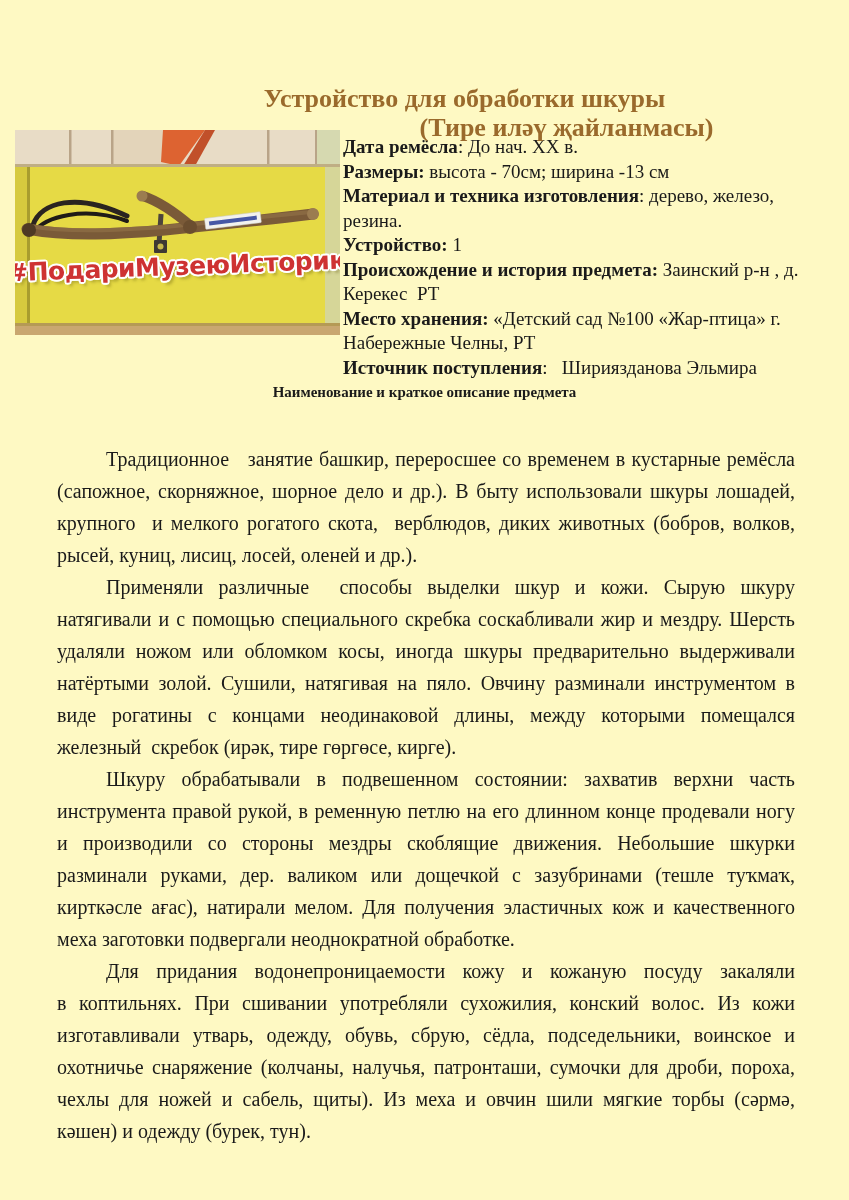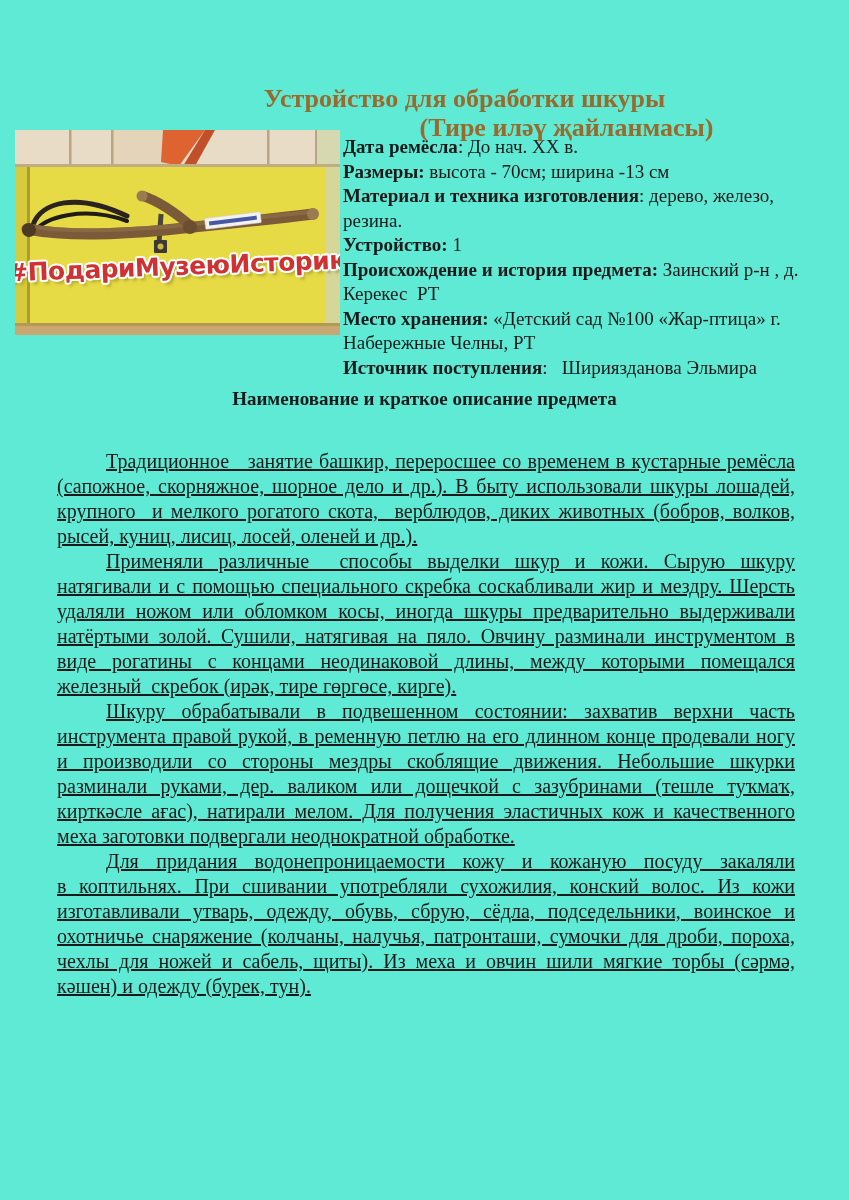--- a/index.html
+++ b/index.html
@@ -2,21 +2,21 @@
 <html><head>
 <meta charset="utf-8">
 <style>
   * { box-sizing: border-box; margin: 0; padding: 0; }
   html, body { background: #ffffff; }
   .page {
     position: relative;
     width: 849px;
     height: 1200px;
     margin: 0 auto;
-    background: #5eead4;
+    background: #fef9c3;
     font-family: "Liberation Serif", serif;
     color: #1a1a1a;
     overflow: hidden;
     padding-top: 84px;
   }
   
   .doc-title { font-weight: bold; font-size: 26px; line-height: 29px; color: #9a6a2c; }
   .doc-title .l1 { text-align: center; transform: translateX(40px); }
   .doc-title .l2 { text-align: center; transform: translateX(142px); }
 
@@ -50,34 +50,32 @@
     padding: 5px 0 0 3px;
     max-width: 478px;
     font-size: 19px;
     line-height: 24.5px;
   }
   .meta-row b { font-weight: bold; }
   .meta-row span { white-space: pre-wrap; }
 
   
   .section-heading {
-    margin-top: 6px;
     margin-bottom: 38px;
     text-align: center;
     font-weight: bold;
-    font-size: 19px;
+    font-size: 15px;
     line-height: 25px;
   }
   .description { padding: 0 54px 0 57px; }
   .description p {
     font-size: 20px;
-    line-height: 25px;
+    line-height: 32px;
     text-align: justify;
     text-indent: 49px;
-    text-decoration: underline;
   }
 </style>
 </head>
 <body>
 
 <div class="page">
 
   <div class="doc-title">
     <div class="l1">Устройство для обработки шкуры</div>
     <div class="l2">(Тире иләү җайланмасы)</div>

